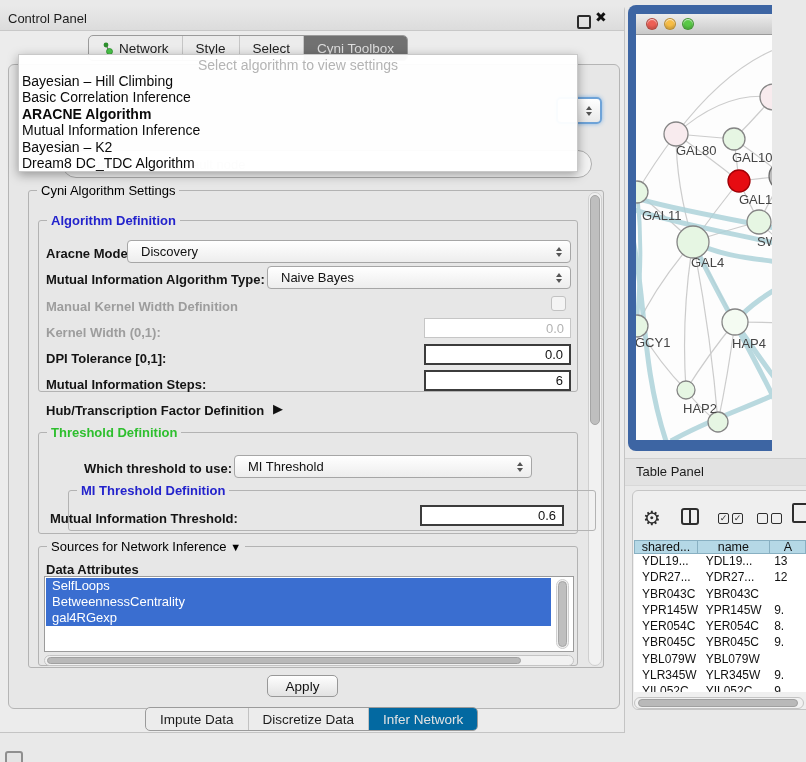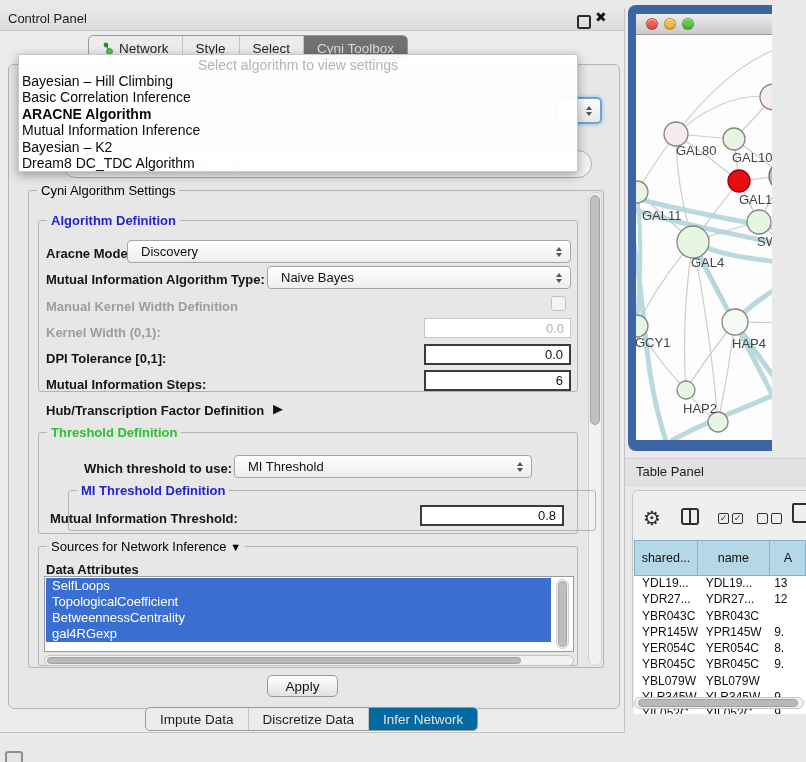--- a/index.html
+++ b/index.html
@@ -91,21 +91,21 @@
     border-radius:6px 0 0 6px;box-sizing:border-box;}
   .ticon{color:#2e2e2e;}
   .gear{left:643px;top:506px;font-size:20px;}
   .colicon{left:681px;top:508px;width:18px;height:17px;border:2px solid #2e2e2e;border-radius:3px;box-sizing:border-box;}
   .colicon-div{position:absolute;left:6px;top:0;bottom:0;width:2px;background:#2e2e2e;}
   .cb-pair{display:flex;gap:3px;}
   .mini-cb{width:11px;height:11px;border:1.5px solid #2e2e2e;border-radius:2px;box-sizing:border-box;
     font-size:9px;line-height:8px;text-align:center;color:#2e2e2e;font-weight:bold;}
   .docicon{left:792px;top:503px;width:16px;height:20px;border:2px solid #2e2e2e;border-radius:2px;box-sizing:border-box;}
   .tbl{left:634px;top:540px;width:172px;overflow:hidden;}
-  .tbl-header{display:flex;height:36px;}
+  .tbl-header{display:flex;height:14px;}
   .th{border:1px solid #88b0c2;border-right:none;display:flex;align-items:center;justify-content:center;
     font-size:12.5px;color:#111;box-sizing:border-box;}
   .tbl-row{display:flex;height:16.3px;background:#fff;}
   .td{font-size:12px;color:#111;padding-left:8px;box-sizing:border-box;overflow:hidden;white-space:nowrap;}
   .corner-icon{left:5px;top:751px;width:18px;height:14px;border:2px solid #8f8f8f;border-radius:3px;background:#e4e4e4;box-sizing:border-box;}
 </style>
 </head>
 <body>
 
 <div class="abs cp-window"></div>
@@ -201,33 +201,32 @@
   <span class="stepper">
       <span class="tri-up"></span>
       <span class="tri-down"></span>
     </span>
 </div>
 <div class="abs grp" style="left:44px;top:490px;width:528px;height:41px;margin-left:24px;">
   <span class="legend blue">MI Threshold Definition</span>
 </div>
 <div class="abs lbl" style="left:50px;top:511px;">Mutual Information Threshold:</div>
 <div class="abs field strong" style="left:420px;top:505px;width:144px;height:21px;">
-  <span>0.8</span>
+  <span>0.6</span>
 </div>
 
 <div class="abs grp" style="left:38px;top:546px;width:540px;height:120px;">
   <span class="legend" style="font-weight:normal;">
     <span>Sources for Network Inference</span>
     <span style="font-size:11px;">▼</span>
   </span>
 </div>
 <div class="abs lbl" style="left:46px;top:562px;">Data Attributes</div>
 <div class="abs attr-list" style="left:44px;top:576px;width:530px;height:76px;">
   <div class="attr-item" style="margin: 1px 0px 0px 1px; background: rgb(58, 110, 208);">SelfLoops</div>
-  <div class="attr-item" style="margin-left: 1px; background: rgb(58, 110, 208);">TopologicalCoefficient</div>
   <div class="attr-item" style="margin-left: 1px; background: rgb(58, 110, 208);">BetweennessCentrality</div>
   <div class="attr-item" style="margin-left: 1px; background: rgb(58, 110, 208);">gal4RGexp</div>
 </div>
 <div class="abs vscroll" style="left:556px;top:579px;width:13px;height:70px;">
   <div class="vthumb" style="top:1px;height:64px;"></div>
 </div>
 <div class="abs hscroll" style="left:44px;top:655px;width:530px;height:11px;">
   <div class="hthumb" style="left:2px;width:472px;"></div>
 </div>
 

